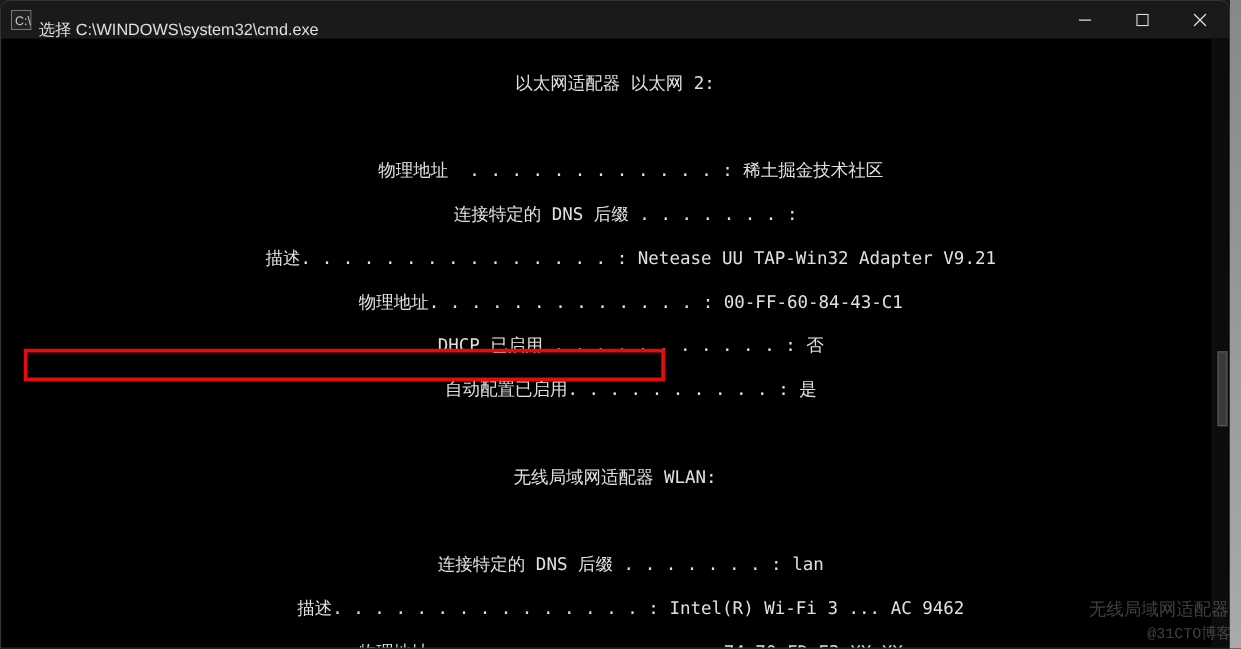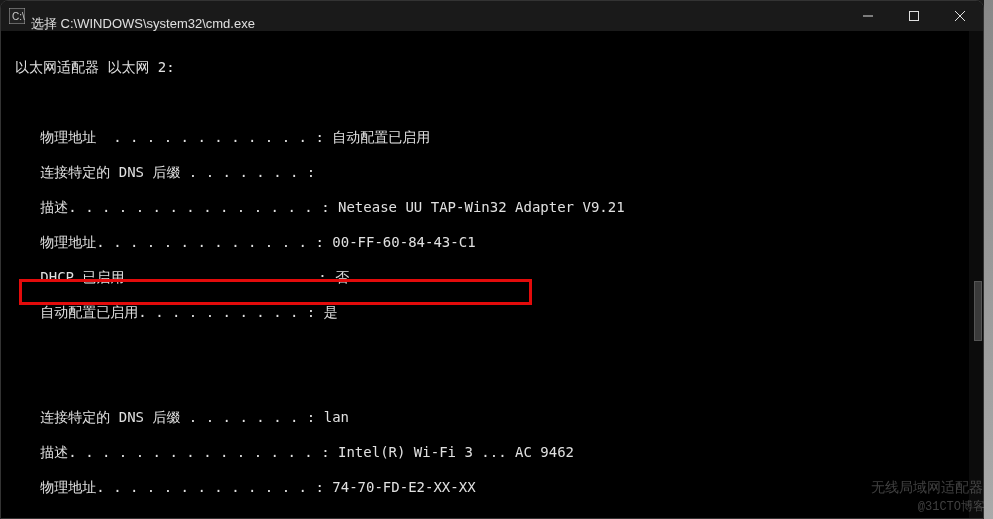--- a/index.html
+++ b/index.html
@@ -59,21 +59,21 @@
       padding: 10px 14px;
       color: #e0e0e0;
       font-family: "NSimSun", "SimSun", "Consolas", monospace;
       font-size: 14px;
       line-height: 1.25;
       white-space: pre;
       position: relative;
       height: calc(100% - 30px);
       background: #000;
     }
-    .line { white-space: pre; }
+    .line { white-space: pre; text-align: center; }
     .highlight-box {
       position: absolute;
       border: 3px solid #e30b0b;
       left: 18px;
       top: 248px;
       width: 513px;
       height: 26px;
       pointer-events: none;
     }
     .scrollbar {
@@ -150,27 +150,28 @@
             <line x1="0" y1="0" x2="10" y2="10" stroke="#e0e0e0" stroke-width="1"></line>
             <line x1="10" y1="0" x2="0" y2="10" stroke="#e0e0e0" stroke-width="1"></line>
           </svg>
       </div>
     </div>
   </div>
 
   <div class="terminal">
 <div class="line">以太网适配器 以太网 2:</div>
 <div class="line"> </div>
-<div class="line"><span>   物理地址  . . . . . . . . . . . . : </span><span>自动配置已启用</span></div>
+<div class="line"><span>   物理地址  . . . . . . . . . . . . : </span><span>稀土掘金技术社区</span></div>
 <div class="line"><span>   连接特定的 DNS 后缀 . . . . . . . : </span><span></span></div>
 <div class="line"><span>   描述. . . . . . . . . . . . . . . : </span><span>Netease UU TAP-Win32 Adapter V9.21</span></div>
 <div class="line"><span>   物理地址. . . . . . . . . . . . . : </span><span>00-FF-60-84-43-C1</span></div>
 <div class="line"><span>   DHCP 已启用 . . . . . . . . . . . : </span><span>否</span></div>
 <div class="line"><span>   自动配置已启用. . . . . . . . . . : </span><span>是</span></div>
 <div class="line"> </div>
+<div class="line">无线局域网适配器 WLAN:</div>
 <div class="line"> </div>
 <div class="line"><span>   连接特定的 DNS 后缀 . . . . . . . : </span><span>lan</span></div>
 <div class="line"><span>   描述. . . . . . . . . . . . . . . : </span><span>Intel(R) Wi-Fi 3 ... AC 9462</span></div>
 <div class="line"><span>   物理地址. . . . . . . . . . . . . : </span><span>74-70-FD-E2-XX-XX</span></div>
 
 
 
 
 
 

